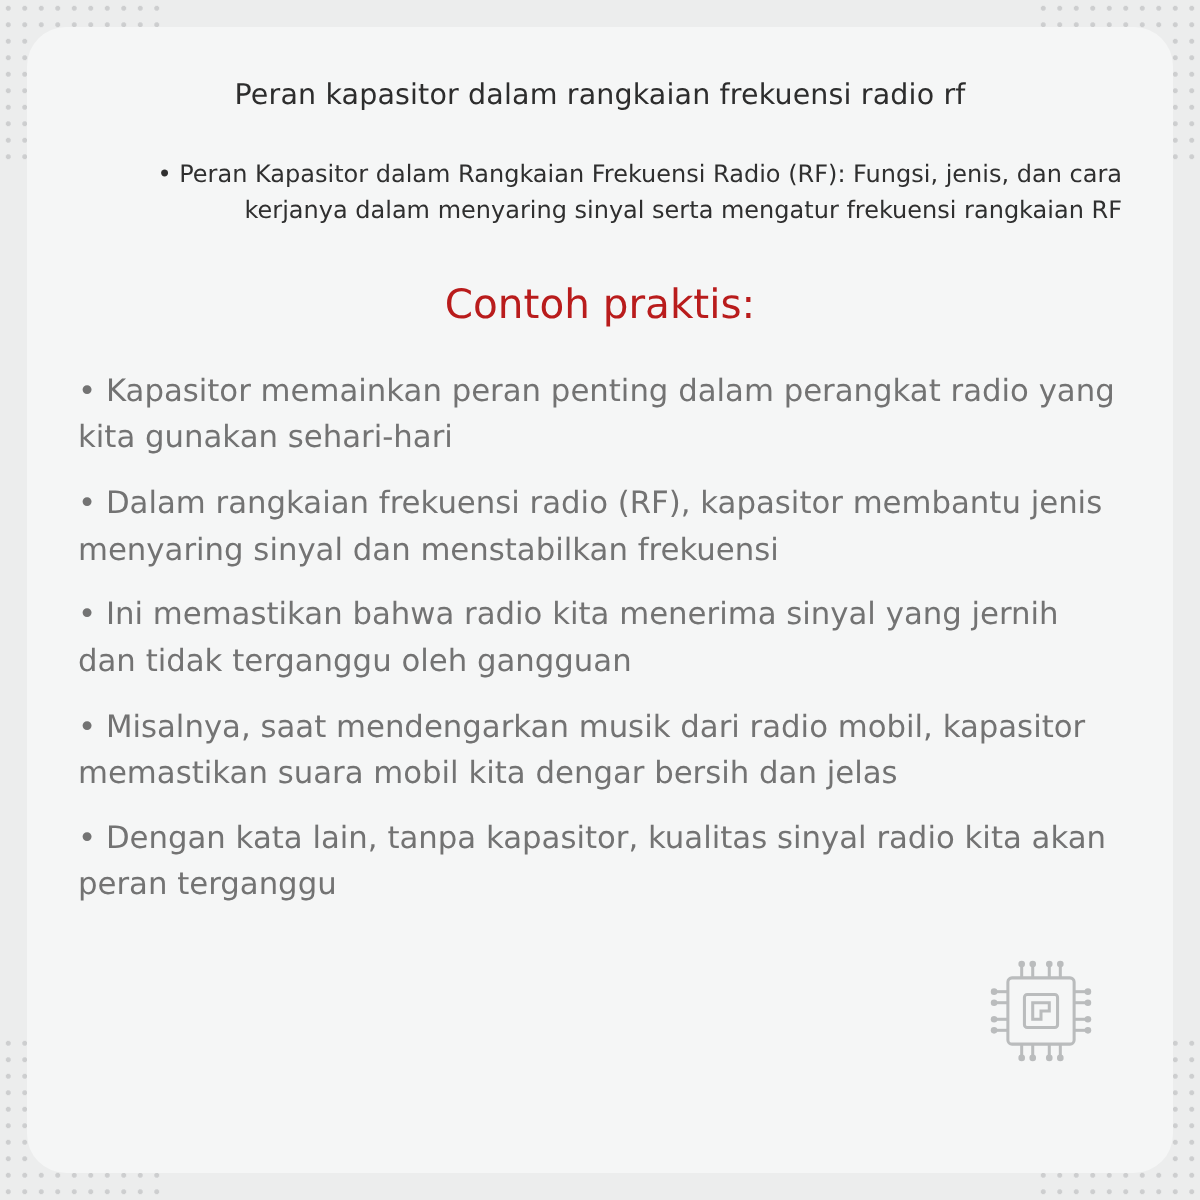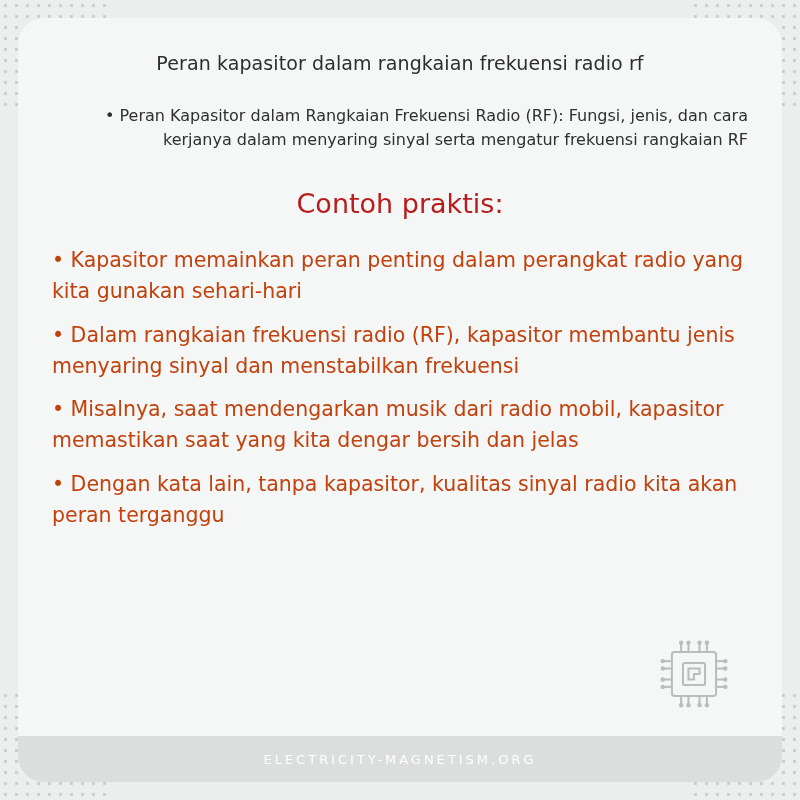--- a/index.html
+++ b/index.html
@@ -83,21 +83,21 @@
     margin: 36px 0 0 0;
   }
 
   .bullets {
     margin: 26px 0 0 0;
     padding: 0;
     list-style: none;
   }
   .bullets li {
     font-size: 20.5px;
-    color: #c2410c;
+    color: #737373;
     line-height: 1.5;
     margin: 0 0 13px 0;
     text-align: left;
   }
 
   
   .chip-icon {
     position: absolute;
     right: 42px;
     bottom: 62px;
@@ -140,21 +140,22 @@
 
       <h1 class="title">Peran kapasitor dalam rangkaian frekuensi radio rf</h1>
 
       <p class="intro">• Peran Kapasitor dalam Rangkaian Frekuensi Radio (RF): Fungsi, jenis, dan cara kerjanya dalam menyaring sinyal serta mengatur frekuensi rangkaian RF</p>
 
       <h2 class="subhead">Contoh praktis:</h2>
 
       <ul class="bullets">
         <li>• Kapasitor memainkan peran penting dalam perangkat radio yang kita gunakan sehari-hari</li>
         <li>• Dalam rangkaian frekuensi radio (RF), kapasitor membantu jenis menyaring sinyal dan menstabilkan frekuensi</li>
-        <li>• Misalnya, saat mendengarkan musik dari radio mobil, kapasitor memastikan saat yang kita dengar bersih dan jelas</li>
+        <li>• Ini memastikan bahwa radio kita menerima sinyal yang jernih dan tidak terganggu oleh gangguan</li>
+        <li>• Misalnya, saat mendengarkan musik dari radio mobil, kapasitor memastikan suara mobil kita dengar bersih dan jelas</li>
         <li>• Dengan kata lain, tanpa kapasitor, kualitas sinyal radio kita akan peran terganggu</li>
       </ul>
     </div>
 
     <svg class="chip-icon" viewBox="0 0 100 100">
       <g fill="none" stroke="#8a8d8f" stroke-width="2.2">
         <rect x="26" y="26" width="48" height="48" rx="3"></rect>
         <rect x="38" y="38" width="24" height="24" rx="2"></rect>
         <path d="M44 44 h12 v6 h-6 v6 h-6 z"></path>
 
@@ -191,18 +192,15 @@
         <circle cx="44" cy="16" r="2.4"></circle>
         <circle cx="56" cy="16" r="2.4"></circle>
         <circle cx="64" cy="16" r="2.4"></circle>
         <circle cx="36" cy="84" r="2.4"></circle>
         <circle cx="44" cy="84" r="2.4"></circle>
         <circle cx="56" cy="84" r="2.4"></circle>
         <circle cx="64" cy="84" r="2.4"></circle>
       </g>
     </svg>
 
-    <div class="footer-bar">
-      <span class="footer-text">ELECTRICITY-MAGNETISM.ORG</span>
-    </div>
 
   </div>
 </div>
 
 </body></html>

